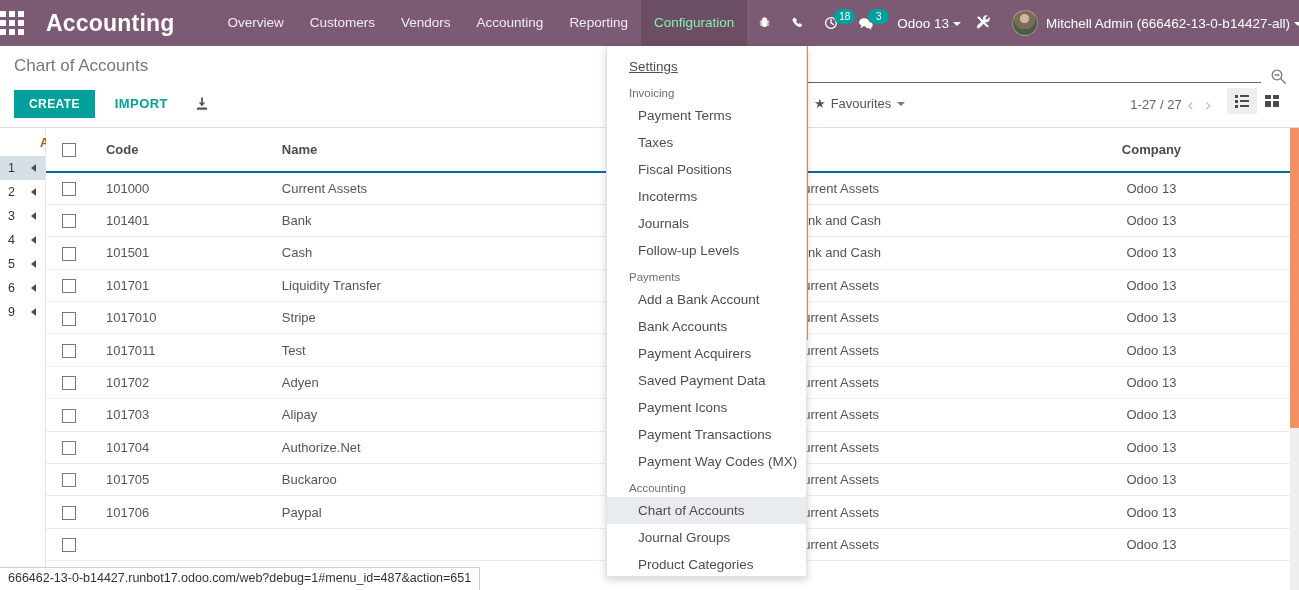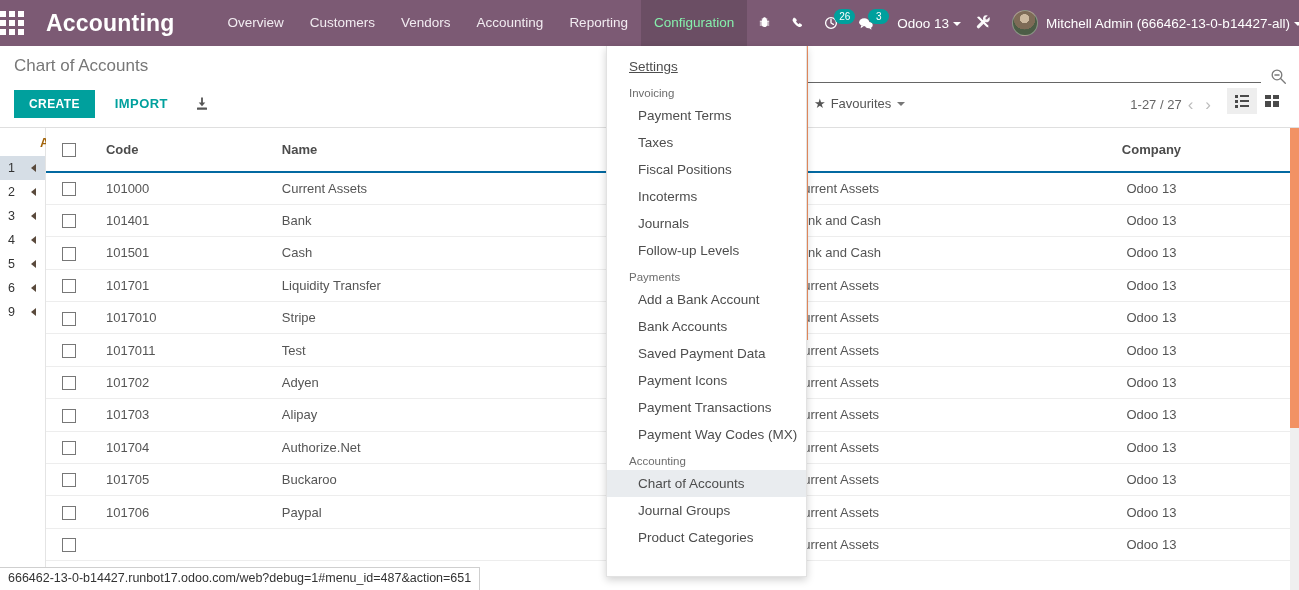--- a/index.html
+++ b/index.html
@@ -363,21 +363,21 @@
       <div class="nav-icon">
         <svg width="15" height="15" viewBox="0 0 16 16" fill="#fff" aria-hidden="true">
           <path d="M3.6 1.6c-.4 0-.8.2-1 .6L1.8 3.6c-.3.5-.2 1.2.1 1.8 1.3 2.6 3.5 4.8 6.1 6.1.6.3 1.3.4 1.8.1l1.4-.8c.4-.2.6-.6.6-1 0-.3-.1-.6-.4-.8l-1.5-1c-.4-.3-.9-.2-1.2.1l-.6.6C7 8.1 6 7.1 5.3 5.9l.6-.6c.3-.3.4-.8.1-1.2l-1-1.5c-.3-.2-.6-.3-.9-.3z"></path>
         </svg>
       </div>
       <div class="nav-icon">
         <svg width="16" height="16" viewBox="0 0 16 16" fill="none" stroke="#fff" stroke-width="1.3" aria-hidden="true">
           <circle cx="7" cy="8" r="5.4"></circle>
           <path d="M7 4.4V8l2.4 1.4" stroke-linecap="round"></path>
         </svg>
-        <span class="badge">26</span>
+        <span class="badge">18</span>
       </div>
       <div class="nav-icon">
         <svg width="17" height="15" viewBox="0 0 18 15" fill="#fff" aria-hidden="true">
           <ellipse cx="6.6" cy="6.2" rx="5.4" ry="4.2"></ellipse>
           <path d="M3.4 9.4l-.6 3 3.2-2z"></path>
           <ellipse cx="11.4" cy="9.2" rx="4.2" ry="3.3"></ellipse>
           <path d="M13.8 11.8l.5 2.3-2.4-1.5z"></path>
         </svg>
         <span class="badge">3</span>
       </div>
@@ -611,20 +611,21 @@
     <div class="dd-section">Invoicing</div>
     <div class="dd-item">Payment Terms</div>
     <div class="dd-item">Taxes</div>
     <div class="dd-item">Fiscal Positions</div>
     <div class="dd-item">Incoterms</div>
     <div class="dd-item">Journals</div>
     <div class="dd-item">Follow-up Levels</div>
     <div class="dd-section">Payments</div>
     <div class="dd-item">Add a Bank Account</div>
     <div class="dd-item">Bank Accounts</div>
+    <div class="dd-item">Payment Acquirers</div>
     <div class="dd-item">Saved Payment Data</div>
     <div class="dd-item">Payment Icons</div>
     <div class="dd-item">Payment Transactions</div>
     <div class="dd-item">Payment Way Codes (MX)</div>
     <div class="dd-section">Accounting</div>
     <div class="dd-item highlight">Chart of Accounts</div>
     <div class="dd-item">Journal Groups</div>
     <div class="dd-item">Product Categories</div>
 
   </div>

